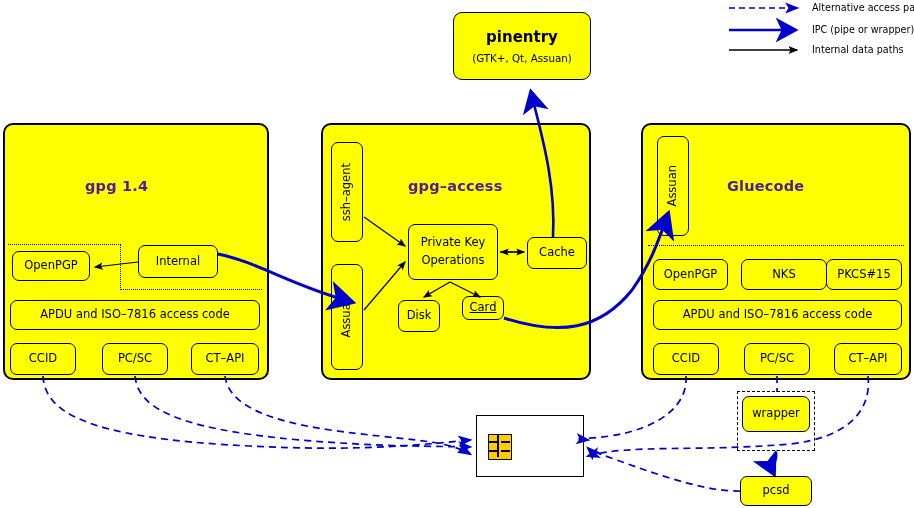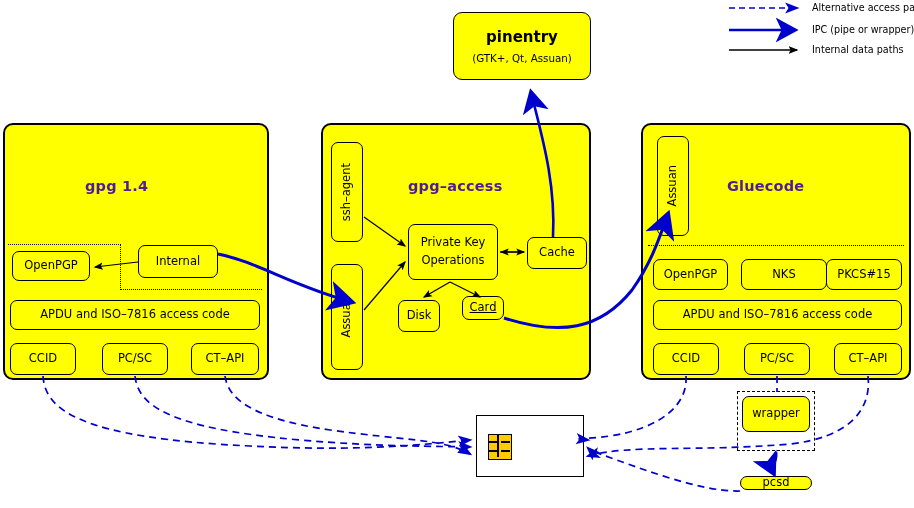--- a/index.html
+++ b/index.html
@@ -157,21 +157,21 @@
     <span>PC/SC</span>
   </div>
   <div class="node rnd-sm lbl" style="left:834px;top:343px;width:68px;height:32px;">
     <span>CT–API</span>
   </div>
 
   <div class="dash-blk" style="left:737px;top:391px;width:78px;height:60px;"></div>
   <div class="node rnd-sm lbl" style="left:742px;top:396px;width:68px;height:36px;">
     <span>wrapper</span>
   </div>
-  <div class="node rnd-sm lbl" style="left:740px;top:476px;width:72px;height:14px;">
+  <div class="node rnd-sm lbl" style="left:740px;top:476px;width:72px;height:30px;">
     <span>pcsd</span>
   </div>
 
   <div class="card" style="left:476px;top:415px;width:108px;height:62px;">
     <div class="chip" style="left:11px;top:18px;width:22px;height:24px;"></div>
     <div class="chipline" style="left:20px;top:19px;width:1.6px;height:22px;"></div>
     <div class="chipline" style="left:12px;top:25px;width:8px;height:1.6px;"></div>
     <div class="chipline" style="left:12px;top:34px;width:8px;height:1.6px;"></div>
     <div class="chipline" style="left:24px;top:25px;width:9px;height:1.6px;"></div>
     <div class="chipline" style="left:24px;top:34px;width:9px;height:1.6px;"></div>

